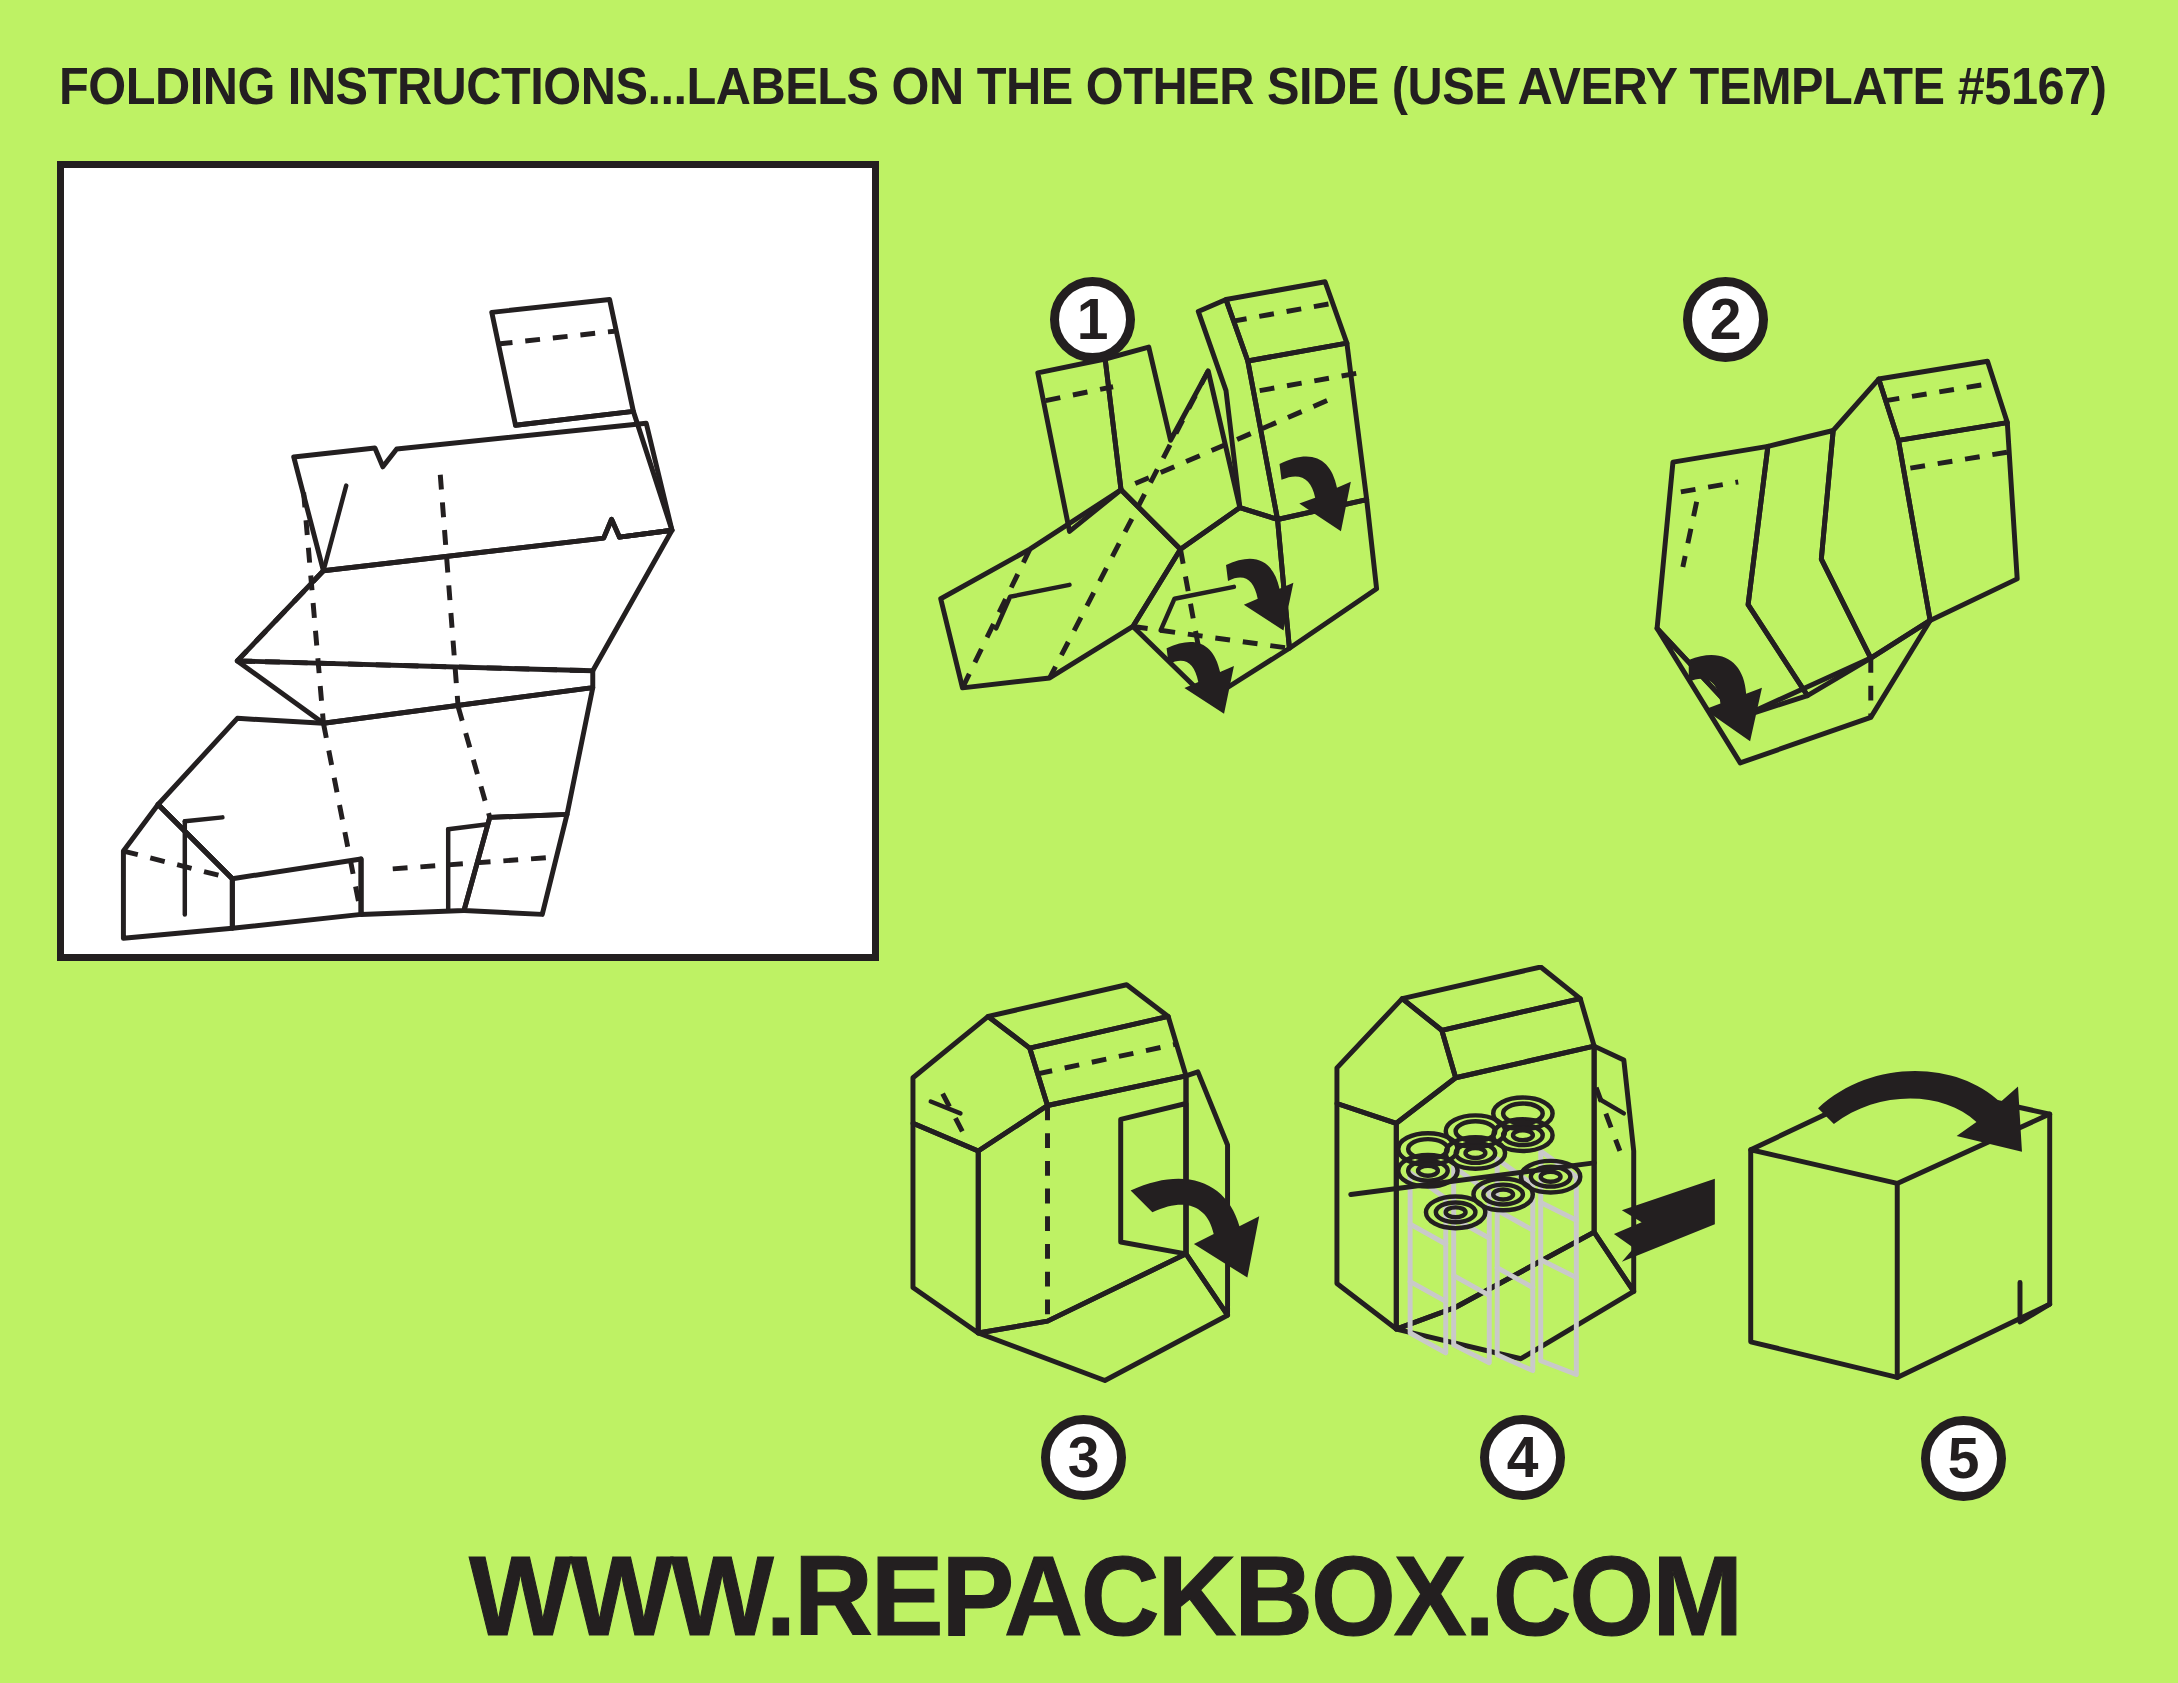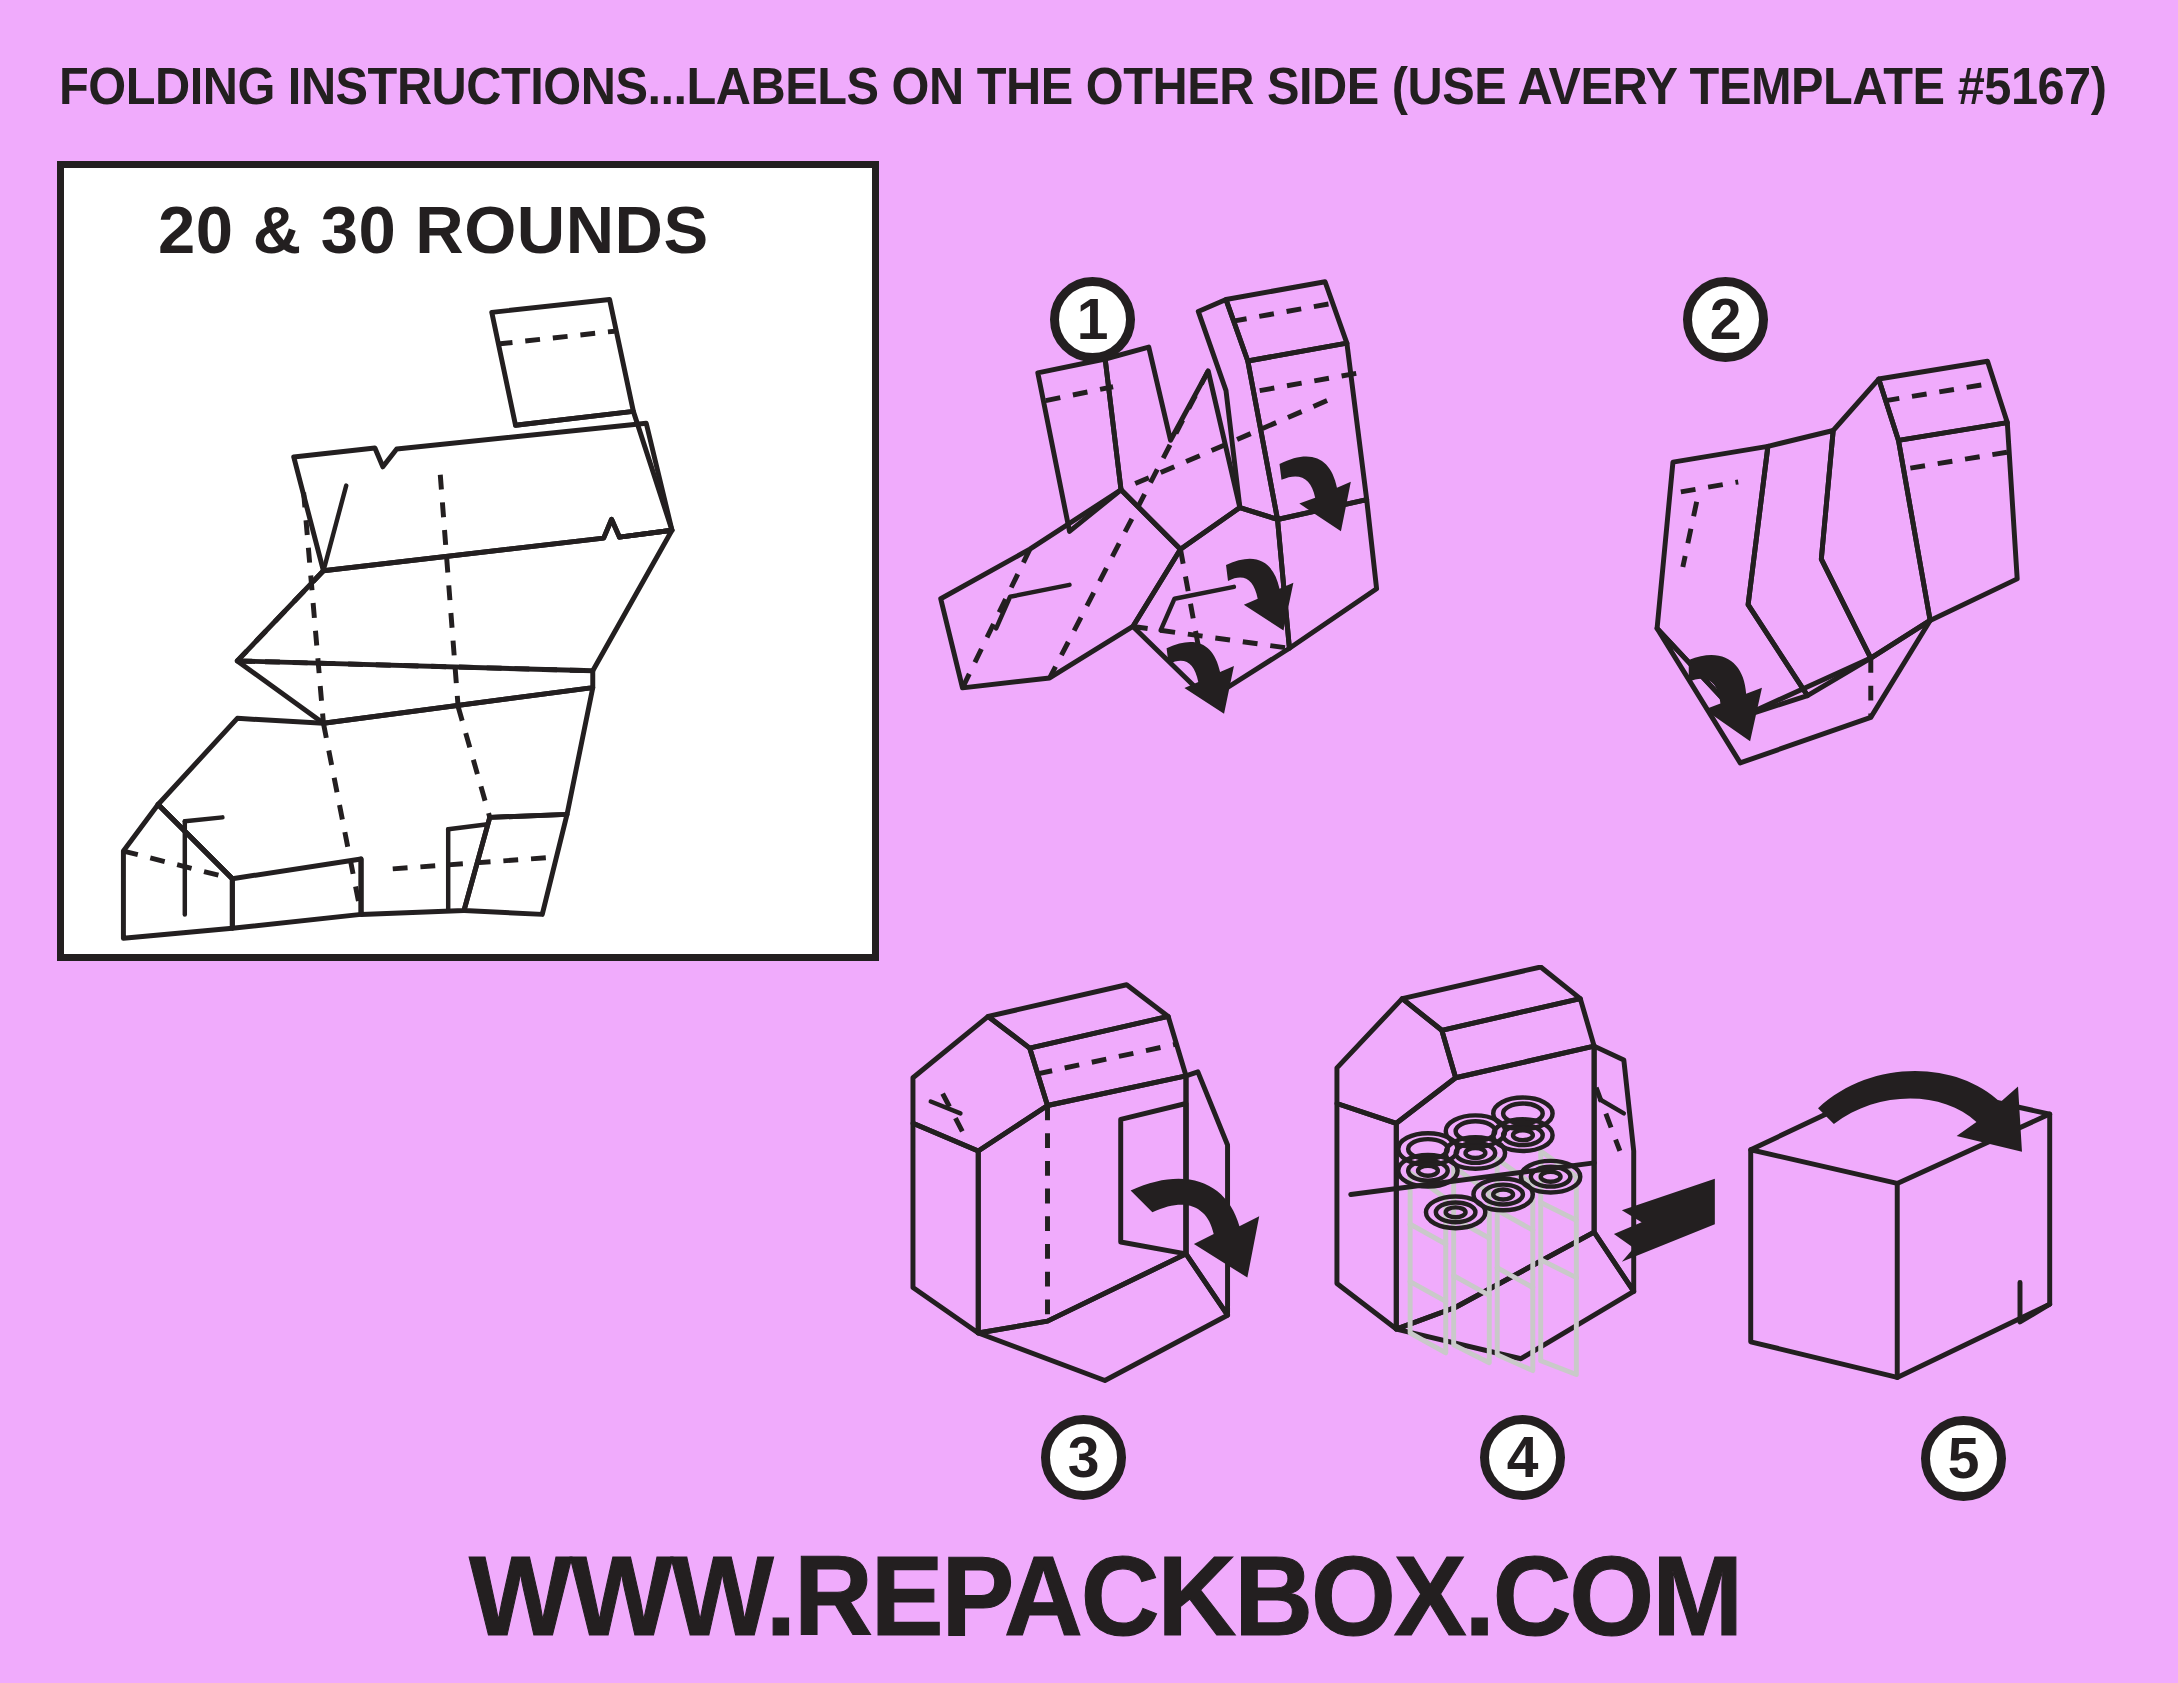--- a/index.html
+++ b/index.html
@@ -5,21 +5,21 @@
   * { box-sizing: border-box; margin: 0; padding: 0; }
   html, body {
     width: 2178px; height: 1683px;
     background: #ffffff;
     font-family: "Liberation Sans", sans-serif;
     overflow: hidden;
   }
   #sheet {
     position: relative;
     width: 2178px; height: 1683px;
-    background: #f0abfc;
+    background: #bef264;
   }
 
   
   #title {
     position: absolute;
     left: 59px; top: 61px;
     width: 2079px;
     font-size: 51px;
     font-weight: bold;
     letter-spacing: -0.5px;
@@ -116,21 +116,20 @@
   .gry { fill: none; stroke: #c9c9c9; stroke-width: 5; stroke-linejoin: round; stroke-linecap: round; }
 </style>
 </head>
 <body>
 
 <div id="sheet">
 
   <div id="title">FOLDING INSTRUCTIONS...LABELS ON THE OTHER SIDE (USE AVERY TEMPLATE #5167)</div>
 
   <div id="panel">
-    <div id="panel-heading">20 &amp; 30 ROUNDS</div>
 
     <div id="panel-art">
       <svg width="808" height="713" viewBox="0 0 816 720">
 
         <path class="ln" d="M432 68 L551 55 L575 168 L456 182 Z"></path>
         <path class="dsh" d="M438 100 L556 87"></path>
 
         <path class="ln" d="M232 214 L314 205 L322 224 L336 206 L588 180 L614 288 L561 295 L553 277 L545 296 L262 329 Z"></path>
 
         <path class="ln" d="M456 182 L575 168 L614 288 L561 295"></path>

